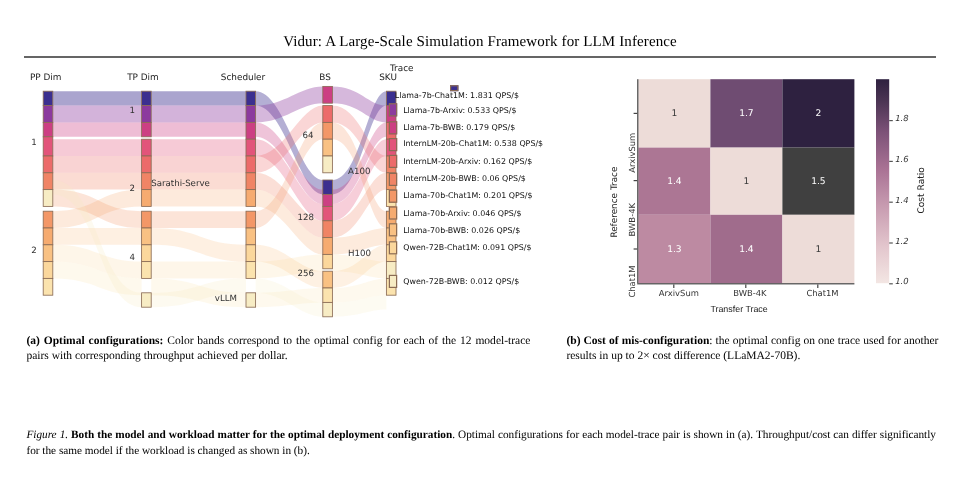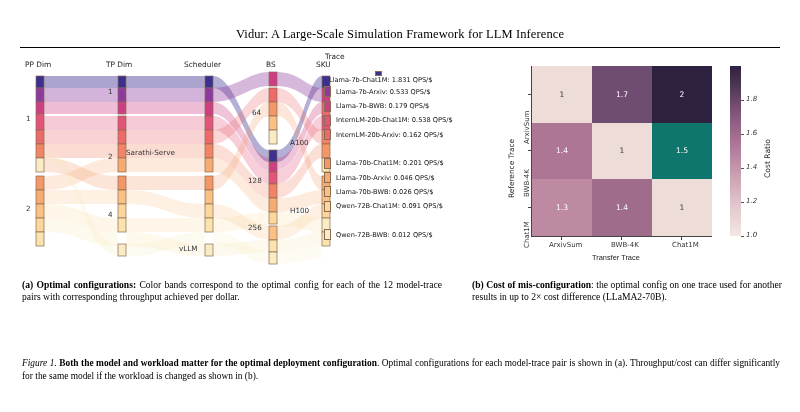--- a/index.html
+++ b/index.html
@@ -296,20 +296,24 @@
             <span class="tl-txt">Llama-7b-BWB: 0.179 QPS/$</span>
           </div>
           <div class="tl-row" style="top: 55.9px;">
             <span class="tl-sw" style="background: rgb(226, 84, 122);"></span>
             <span class="tl-txt">InternLM-20b-Chat1M: 0.538 QPS/$</span>
           </div>
           <div class="tl-row" style="top: 70.2px;">
             <span class="tl-sw" style="background: rgb(236, 107, 106);"></span>
             <span class="tl-txt">InternLM-20b-Arxiv: 0.162 QPS/$</span>
           </div>
+          <div class="tl-row" style="top: 84.5px;">
+            <span class="tl-sw" style="background: rgb(240, 132, 101);"></span>
+            <span class="tl-txt">InternLM-20b-BWB: 0.06 QPS/$</span>
+          </div>
           <div class="tl-row" style="top: 98.8px;">
             <span class="tl-sw" style="background: rgb(243, 151, 103);"></span>
             <span class="tl-txt">Llama-70b-Chat1M: 0.201 QPS/$</span>
           </div>
           <div class="tl-row" style="top: 113.1px;">
             <span class="tl-sw" style="background: rgb(246, 171, 112);"></span>
             <span class="tl-txt">Llama-70b-Arxiv: 0.046 QPS/$</span>
           </div>
           <div class="tl-row" style="top: 127.4px;">
             <span class="tl-sw" style="background: rgb(249, 193, 131);"></span>
@@ -327,21 +331,21 @@
     </div>
 
     <div class="heat">
 
       <div class="hm-grid" id="hm-grid">
           <div class="hm-cell" style="background: rgb(237, 220, 216); color: rgb(58, 58, 58);">1</div>
           <div class="hm-cell" style="background: rgb(111, 76, 114); color: rgb(255, 255, 255);">1.7</div>
           <div class="hm-cell" style="background: rgb(46, 33, 64); color: rgb(255, 255, 255);">2</div>
           <div class="hm-cell" style="background: rgb(172, 118, 148); color: rgb(255, 255, 255);">1.4</div>
           <div class="hm-cell" style="background: rgb(237, 220, 216); color: rgb(58, 58, 58);">1</div>
-          <div class="hm-cell" style="background: #0f766e; color: rgb(255, 255, 255);">1.5</div>
+          <div class="hm-cell" style="background: #404040; color: rgb(255, 255, 255);">1.5</div>
           <div class="hm-cell" style="background: rgb(189, 138, 162); color: rgb(255, 255, 255);">1.3</div>
           <div class="hm-cell" style="background: rgb(160, 108, 140); color: rgb(255, 255, 255);">1.4</div>
           <div class="hm-cell" style="background: rgb(237, 220, 216); color: rgb(58, 58, 58);">1</div>
         </div>
 
       <div class="ax-line" style="left:44px;top:8px;width:1px;height:170px;"></div>
       <div class="ax-line" style="left:44px;top:178px;width:181px;height:1px;"></div>
 
       <div class="hm-yrot" style="left:36px;top:86px;">ArxivSum</div>
       <div class="hm-yrot" style="left:36px;top:139px;">BWB-4K</div>

